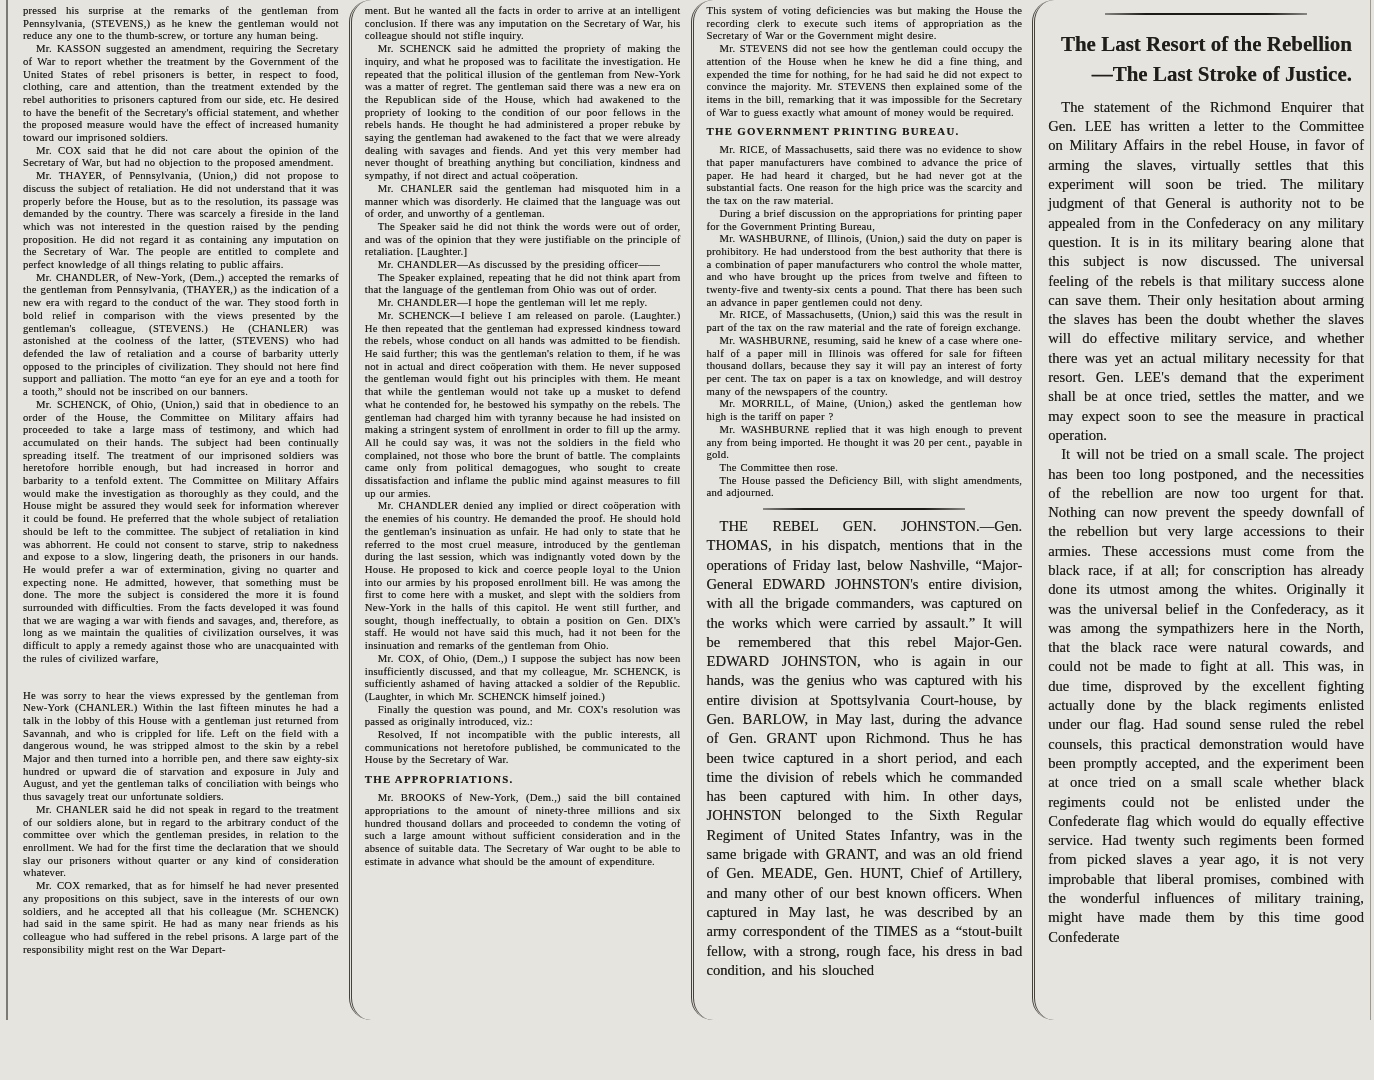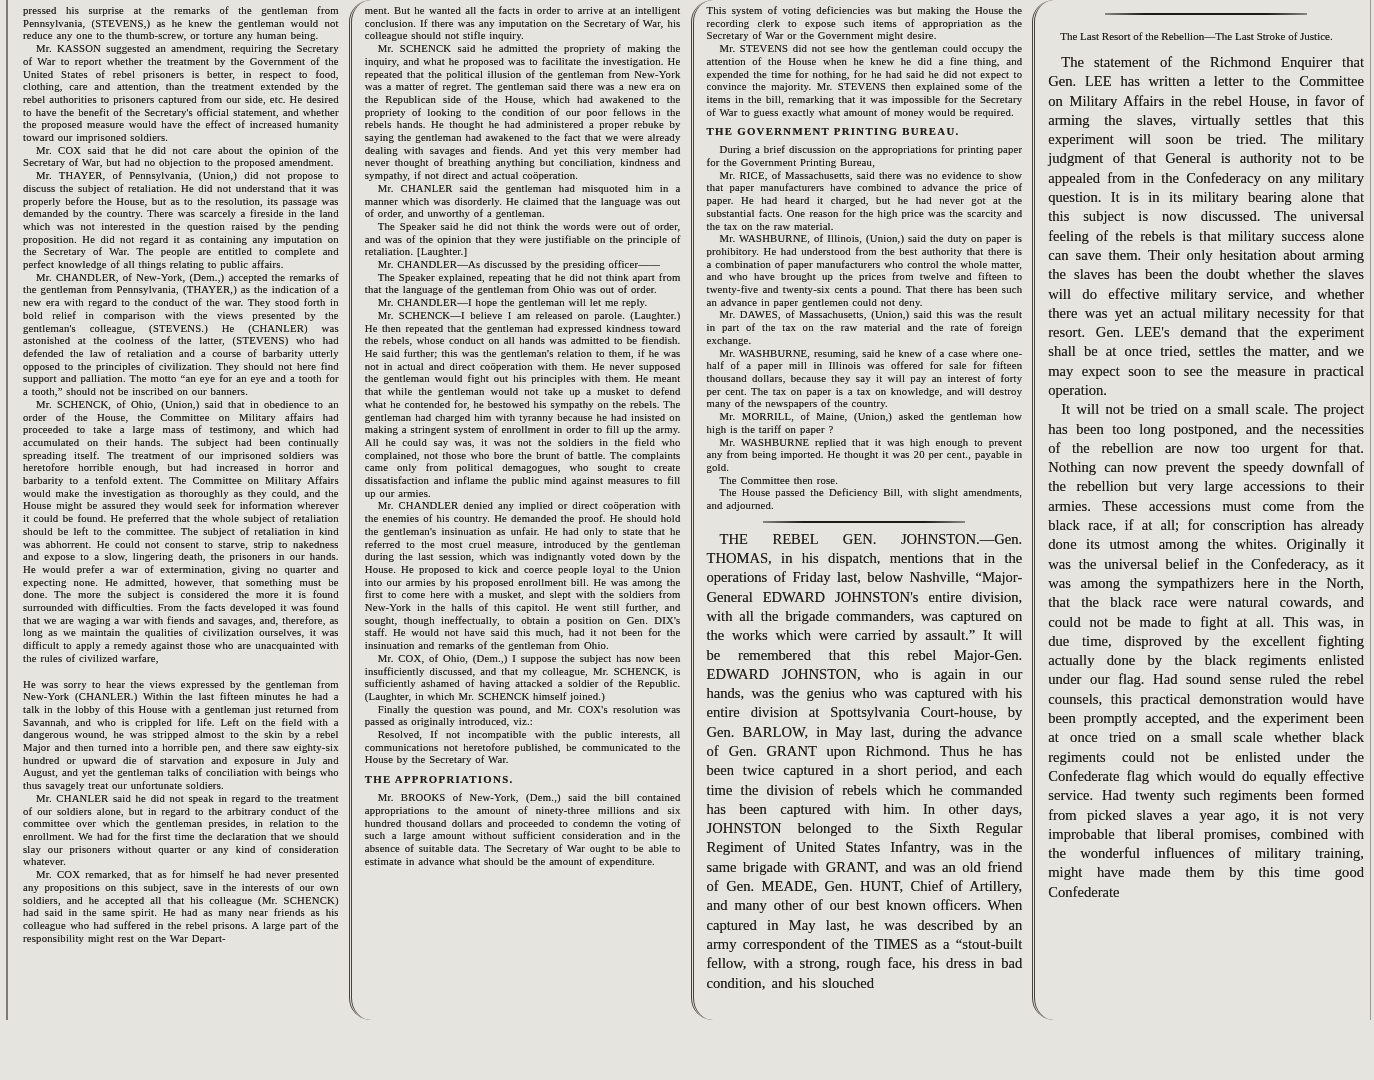--- a/index.html
+++ b/index.html
@@ -48,35 +48,35 @@
     line-height: 12.7px;
     letter-spacing: 0.02em;
     word-spacing: 0.08em;
   }
   .large {
     font-size: 14.6px;
     line-height: 19.3px;
     word-spacing: 0.18em;
   }
   .indent { text-indent: 13px; }
-  .space-before { margin-top: 13px; }
+  .space-before { margin-top: 24px; }
   .sec-heading {
     margin: 7px 0 6px 0;
     text-align: left;
     font-size: 10.8px;
     font-weight: 700;
     letter-spacing: 1.3px;
     text-shadow: 0 0 0.4px rgba(32,30,26,0.65);
   }
   .headline {
     margin: 7px 12px 8px 12px;
-    text-align: left;
-    font-size: 11px;
+    text-align: right;
+    font-size: 21px;
     line-height: 1.45;
-    font-weight: 400;
+    font-weight: 700;
     text-shadow: 0 0 0.4px rgba(32,30,26,0.65);
   }
   .divider {
     display: flex;
     justify-content: center;
     padding: 9px 0 7px 0;
   }
   .divider-line {
     width: 64%;
     height: 2px;
@@ -110,27 +110,27 @@
         <p class="para small indent">Mr. CHANDLER—I hope the gentleman will let me reply.</p>
         <p class="para small indent">Mr. SCHENCK—I believe I am released on parole. (Laughter.) He then repeated that the gentleman had expressed kindness toward the rebels, whose conduct on all hands was admitted to be fiendish. He said further; this was the gentleman's relation to them, if he was not in actual and direct coöperation with them. He never supposed the gentleman would fight out his principles with them. He meant that while the gentleman would not take up a musket to defend what he contended for, he bestowed his sympathy on the rebels. The gentleman had charged him with tyranny because he had insisted on making a stringent system of enrollment in order to fill up the army. All he could say was, it was not the soldiers in the field who complained, not those who bore the brunt of battle. The complaints came only from political demagogues, who sought to create dissatisfaction and inflame the public mind against measures to fill up our armies.</p>
         <p class="para small indent">Mr. CHANDLER denied any implied or direct coöperation with the enemies of his country. He demanded the proof. He should hold the gentleman's insinuation as unfair. He had only to state that he referred to the most cruel measure, introduced by the gentleman during the last session, which was indignantly voted down by the House. He proposed to kick and coerce people loyal to the Union into our armies by his proposed enrollment bill. He was among the first to come here with a musket, and slept with the soldiers from New-York in the halls of this capitol. He went still further, and sought, though ineffectually, to obtain a position on Gen. DIX's staff. He would not have said this much, had it not been for the insinuation and remarks of the gentleman from Ohio.</p>
         <p class="para small indent">Mr. COX, of Ohio, (Dem.,) I suppose the subject has now been insufficiently discussed, and that my colleague, Mr. SCHENCK, is sufficiently ashamed of having attacked a soldier of the Republic. (Laughter, in which Mr. SCHENCK himself joined.)</p>
         <p class="para small indent">Finally the question was pound, and Mr. COX's resolution was passed as originally introduced, viz.:</p>
         <p class="para small indent">Resolved, If not incompatible with the public interests, all communications not heretofore published, be communicated to the House by the Secretary of War.</p>
         <h3 class="sec-heading">THE APPROPRIATIONS.</h3>
         <p class="para small indent">Mr. BROOKS of New-York, (Dem.,) said the bill contained appropriations to the amount of ninety-three millions and six hundred thousand dollars and proceeded to condemn the voting of such a large amount without sufficient consideration and in the absence of suitable data. The Secretary of War ought to be able to estimate in advance what should be the amount of expenditure.</p>
       </div>
       <div class="col">
-        <p class="para small">This system of voting deficiencies was but making the House the recording clerk to expose such items of appropriation as the Secretary of War or the Government might desire.</p>
+        <p class="para small">This system of voting deficiencies was but making the House the recording clerk to execute such items of appropriation as the Secretary of War or the Government might desire.</p>
         <p class="para small indent">Mr. STEVENS did not see how the gentleman could occupy the attention of the House when he knew he did a fine thing, and expended the time for nothing, for he had said he did not expect to convince the majority. Mr. STEVENS then explained some of the items in the bill, remarking that it was impossible for the Secretary of War to guess exactly what amount of money would be required.</p>
         <h3 class="sec-heading">THE GOVERNMENT PRINTING BUREAU.</h3>
+        <p class="para small indent">Mr. RICE, of Massachusetts, said there was no evidence to show that paper manufacturers have combined to advance the price of paper. He had heard it charged, but he had never got at the substantial facts. One reason for the high price was the scarcity and the tax on the raw material.</p>
         <p class="para small indent">During a brief discussion on the appropriations for printing paper for the Government Printing Bureau,</p>
-        <p class="para small indent">Mr. RICE, of Massachusetts, said there was no evidence to show that paper manufacturers have combined to advance the price of paper. He had heard it charged, but he had never got at the substantial facts. One reason for the high price was the scarcity and the tax on the raw material.</p>
         <p class="para small indent">Mr. WASHBURNE, of Illinois, (Union,) said the duty on paper is prohibitory. He had understood from the best authority that there is a combination of paper manufacturers who control the whole matter, and who have brought up the prices from twelve and fifteen to twenty-five and twenty-six cents a pound. That there has been such an advance in paper gentlemen could not deny.</p>
-        <p class="para small indent">Mr. DAWES, of Massachusetts, (Union,) said this was the result in part of the tax on the raw material and the rate of foreign exchange.</p>
+        <p class="para small indent">Mr. RICE, of Massachusetts, (Union,) said this was the result in part of the tax on the raw material and the rate of foreign exchange.</p>
         <p class="para small indent">Mr. WASHBURNE, resuming, said he knew of a case where one-half of a paper mill in Illinois was offered for sale for fifteen thousand dollars, because they say it will pay an interest of forty per cent. The tax on paper is a tax on knowledge, and will destroy many of the newspapers of the country.</p>
         <p class="para small indent">Mr. MORRILL, of Maine, (Union,) asked the gentleman how high is the tariff on paper ?</p>
         <p class="para small indent">Mr. WASHBURNE replied that it was high enough to prevent any from being imported. He thought it was 20 per cent., payable in gold.</p>
         <p class="para small indent">The Committee then rose.</p>
         <p class="para small indent">The House passed the Deficiency Bill, with slight amendments, and adjourned.</p>
         <div class="divider">
           <div class="divider-line"></div>
         </div>
         <p class="para large indent">THE REBEL GEN. JOHNSTON.—Gen. THOMAS, in his dispatch, mentions that in the operations of Friday last, below Nashville, “Major-General EDWARD JOHNSTON's entire division, with all the brigade commanders, was captured on the works which were carried by assault.” It will be remembered that this rebel Major-Gen. EDWARD JOHNSTON, who is again in our hands, was the genius who was captured with his entire division at Spottsylvania Court-house, by Gen. BARLOW, in May last, during the advance of Gen. GRANT upon Richmond. Thus he has been twice captured in a short period, and each time the division of rebels which he commanded has been captured with him. In other days, JOHNSTON belonged to the Sixth Regular Regiment of United States Infantry, was in the same brigade with GRANT, and was an old friend of Gen. MEADE, Gen. HUNT, Chief of Artillery, and many other of our best known officers. When captured in May last, he was described by an army correspondent of the TIMES as a “stout-built fellow, with a strong, rough face, his dress in bad condition, and his slouched</p>
       </div>

